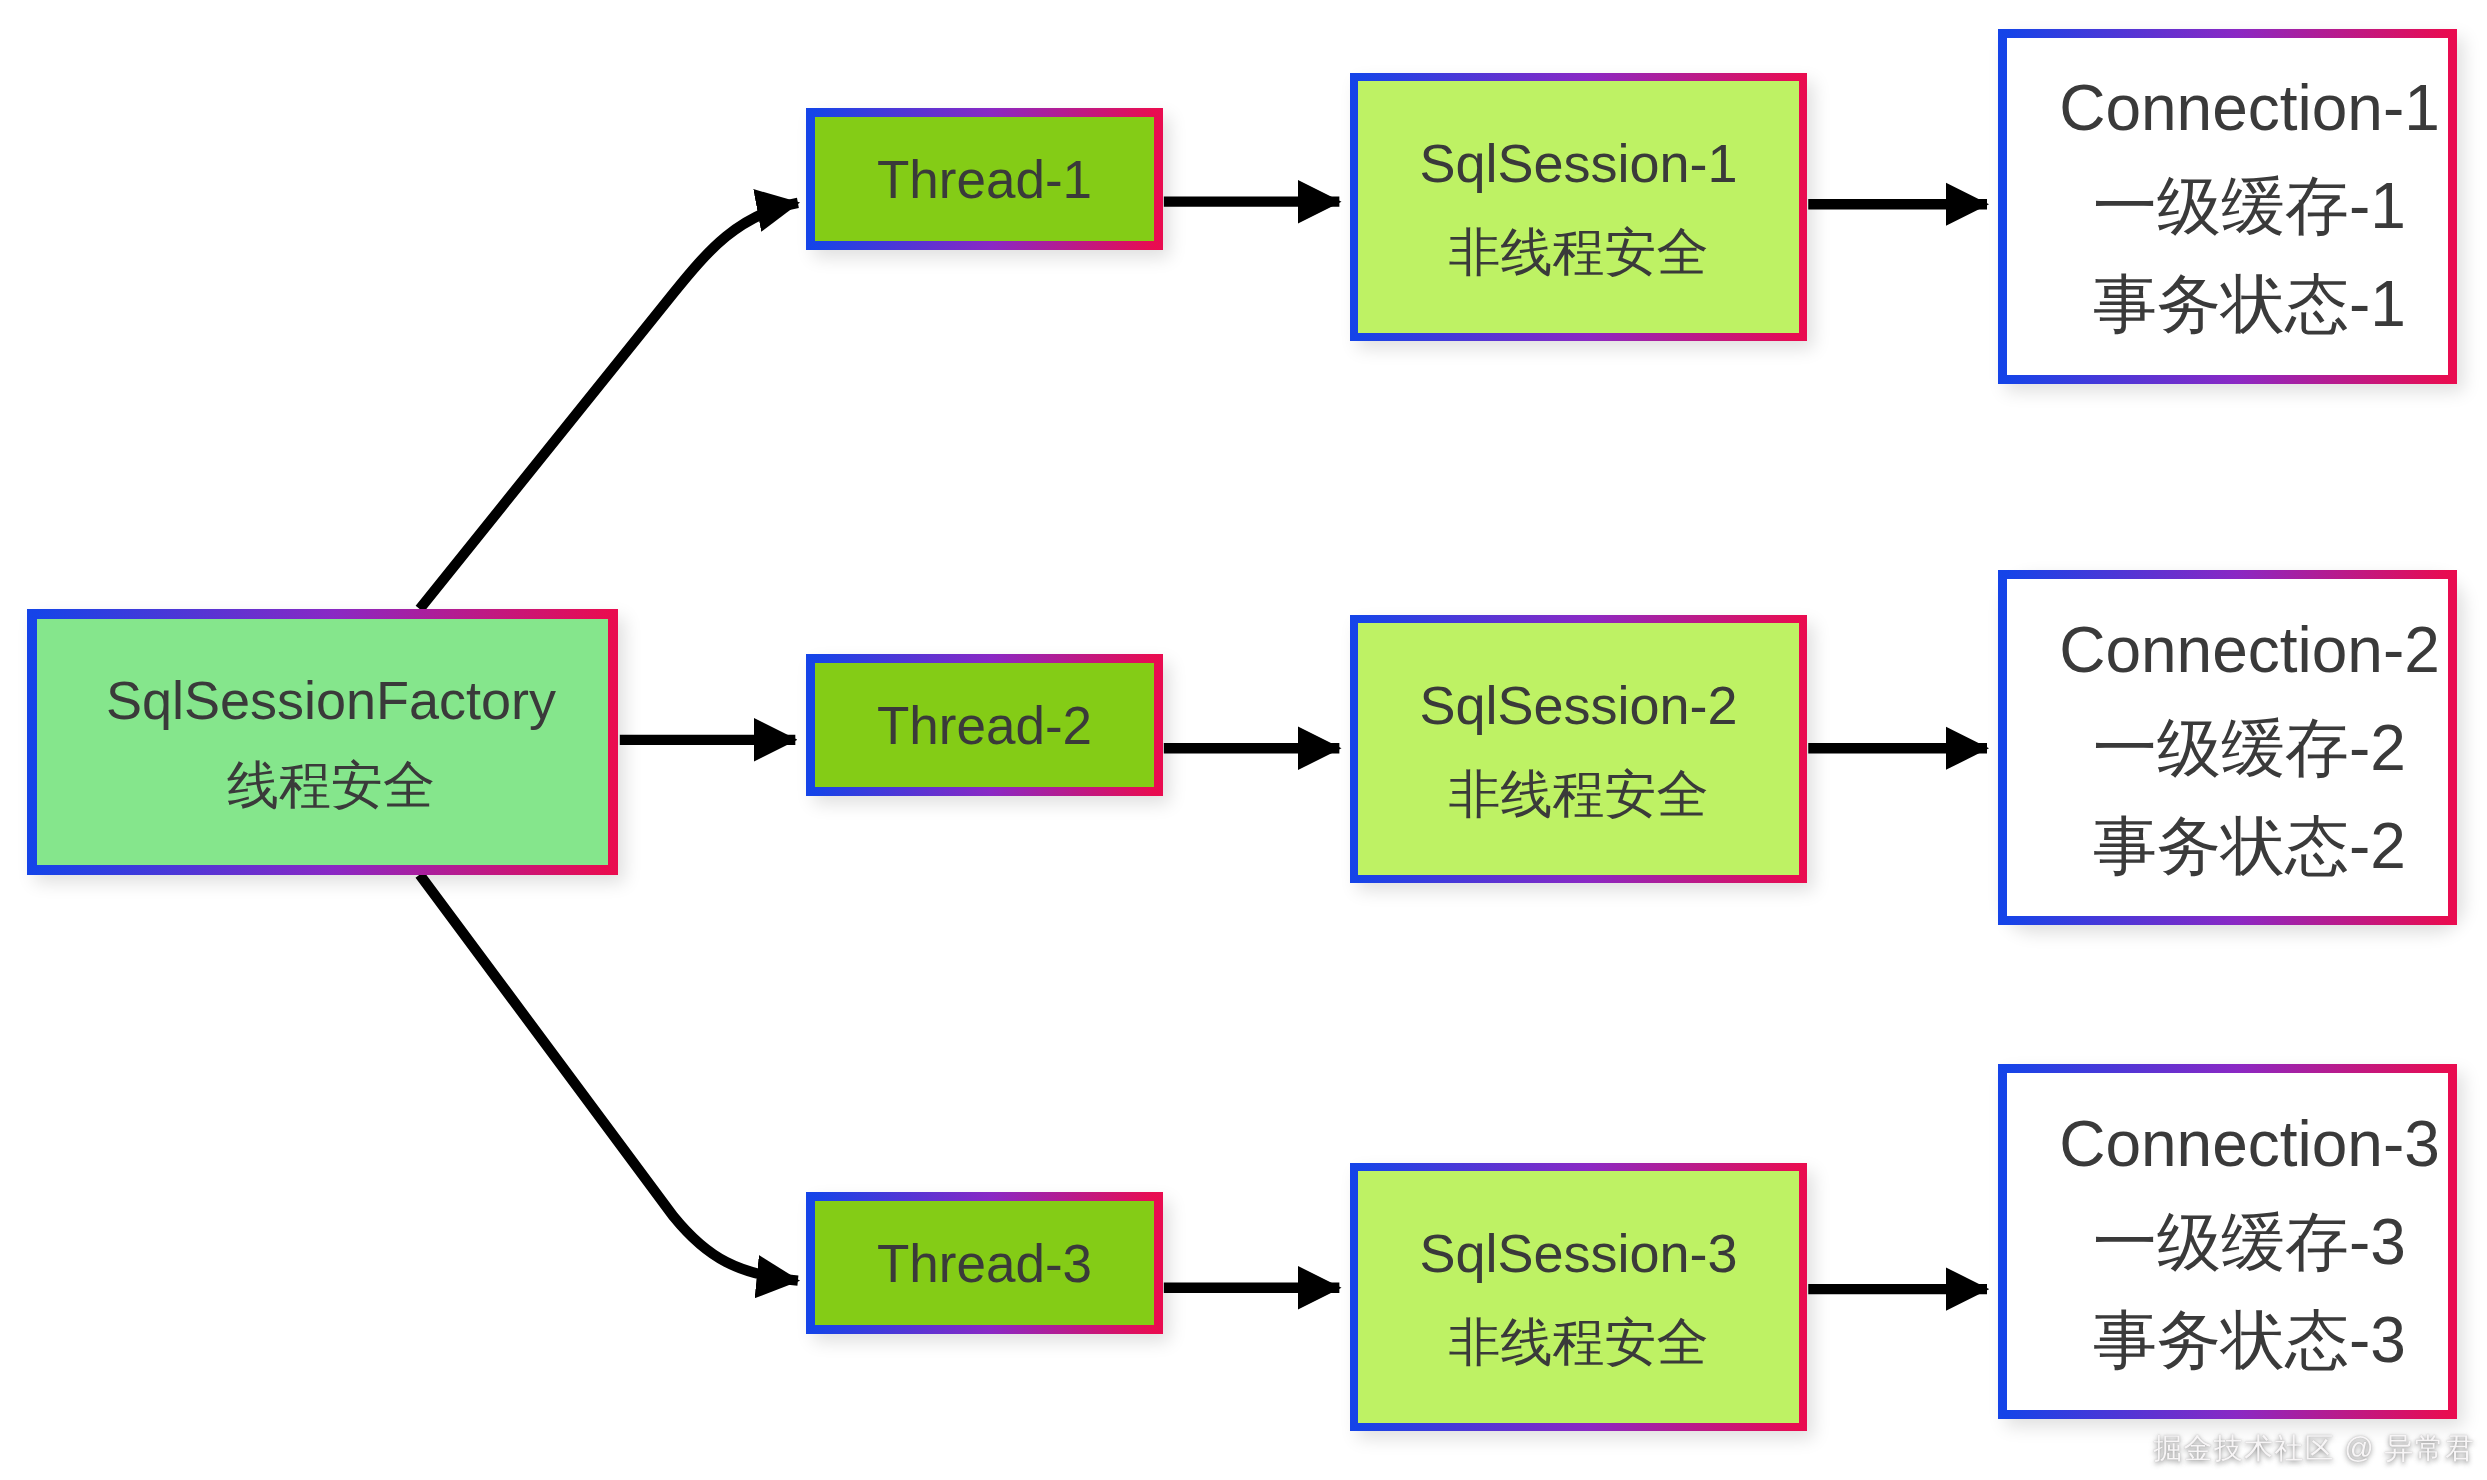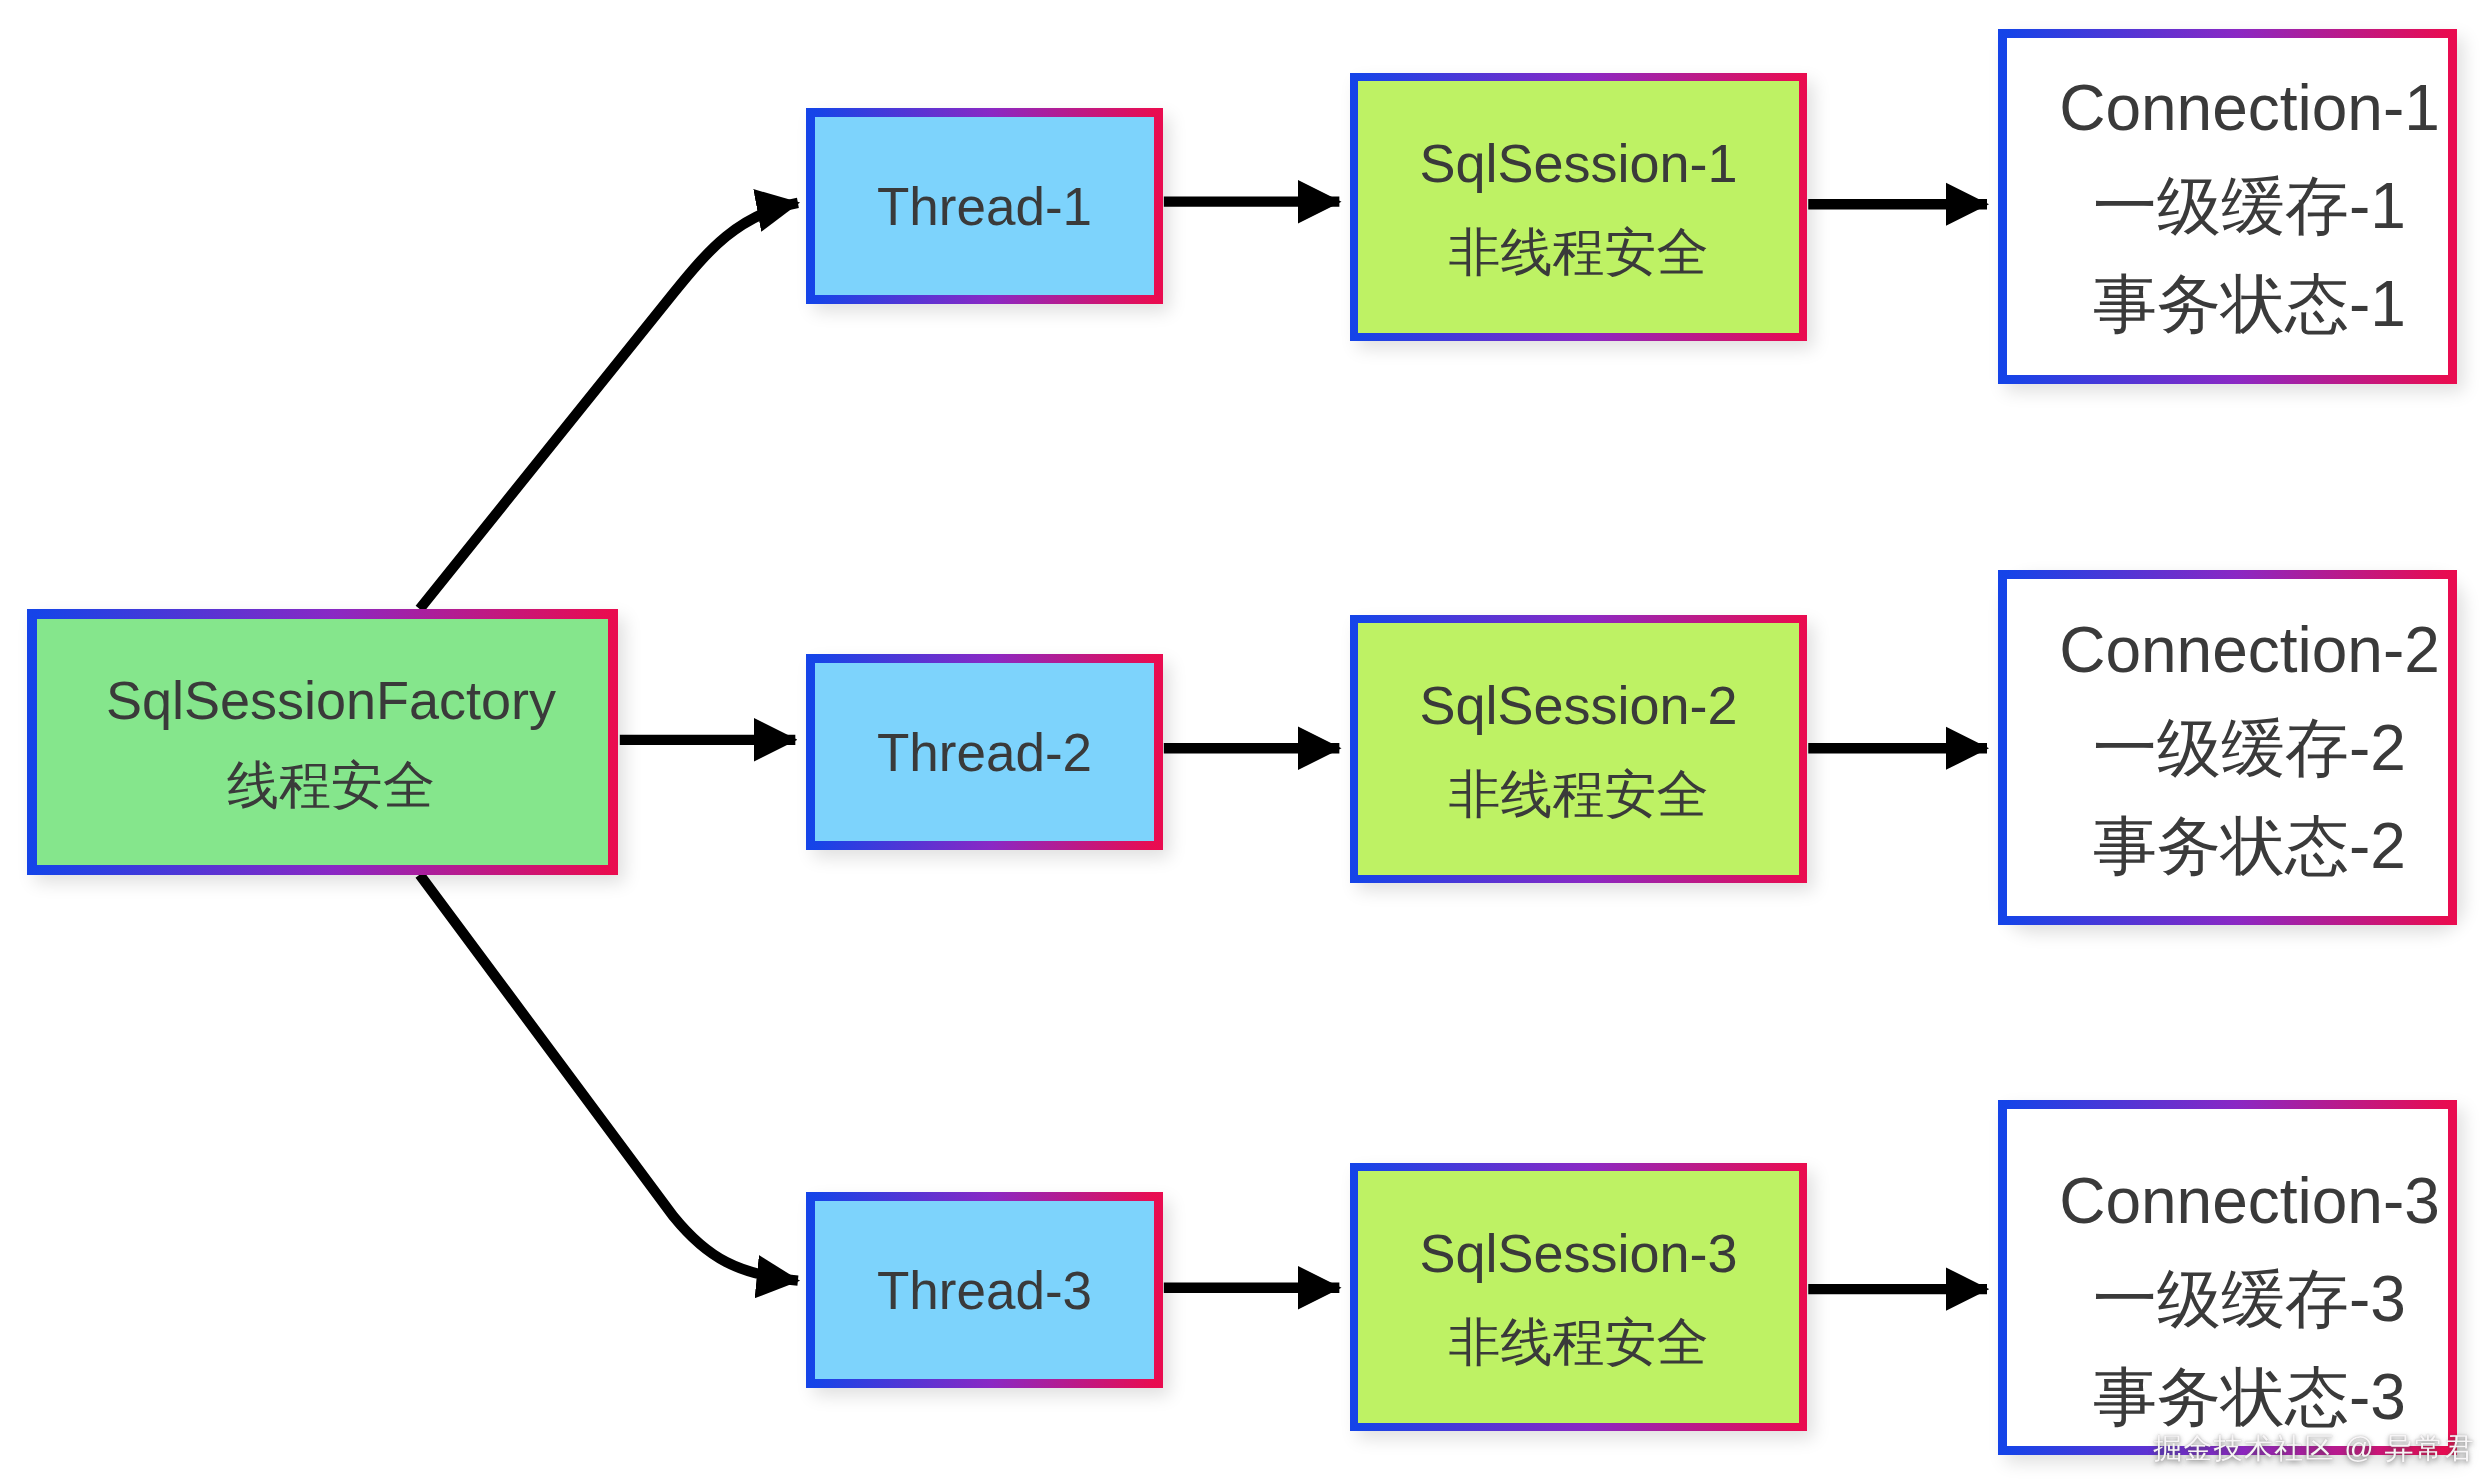--- a/index.html
+++ b/index.html
@@ -17,33 +17,33 @@
     border-image:linear-gradient(90deg,#1544e8 0%,#8a28c4 52%,#e90c50 100%) 1;
     box-shadow:6.5px 7.8px 17px rgba(0,0,0,0.13);
     background:#ffffff;
   }
   .factory{
     left:27px;top:609px;width:591px;height:266px;border-width:10.4px;
     background:#85e68c;gap:32px;padding-left:17px;
   }
   .factory .line1{font-size:54px;line-height:1;}
   .factory .line2{font-size:52px;line-height:1;}
-  .thread{left:806px;width:357px;height:196px;border-width:9.7px;background:#7dd3fc;}
+  .thread{left:806px;width:357px;height:142px;border-width:9.7px;background:#84cc16;}
   .thread .label{font-size:53px;line-height:1;}
   .t1{top:108px;} .t2{top:654px;} .t3{top:1192px;}
   .session{
     left:1350px;width:457px;height:268px;border-width:8.4px;
     background:#bef264;gap:36px;
   }
   .session .line1{font-size:54px;line-height:1;}
   .session .line2{font-size:52px;line-height:1;}
   .s1{top:73px;} .s2{top:615px;} .s3{top:1163px;}
   .conn{left:1998px;width:459px;height:355px;border-width:9px;background:#ffffff;}
   .conn .cline{font-size:64px;line-height:98px;white-space:nowrap;margin-left:44px;}
-  .c1{top:28.5px;} .c2{top:570px;border-radius:29px;} .c3{top:1100px;justify-content:flex-end;}
+  .c1{top:28.5px;} .c2{top:570px;border-radius:29px;} .c3{top:1064px;}
   .watermark{
     position:absolute;right:11.7px;top:1429px;z-index:5;
     font-size:29px;color:#f7f5f6;letter-spacing:1.3px;white-space:nowrap;
     text-shadow:0 1.9px 5.8px rgba(70,70,70,0.65), 0 0 1.3px rgba(120,120,120,0.5);
   }
 </style>
 </head>
 <body>
 
 <div class="stage">

